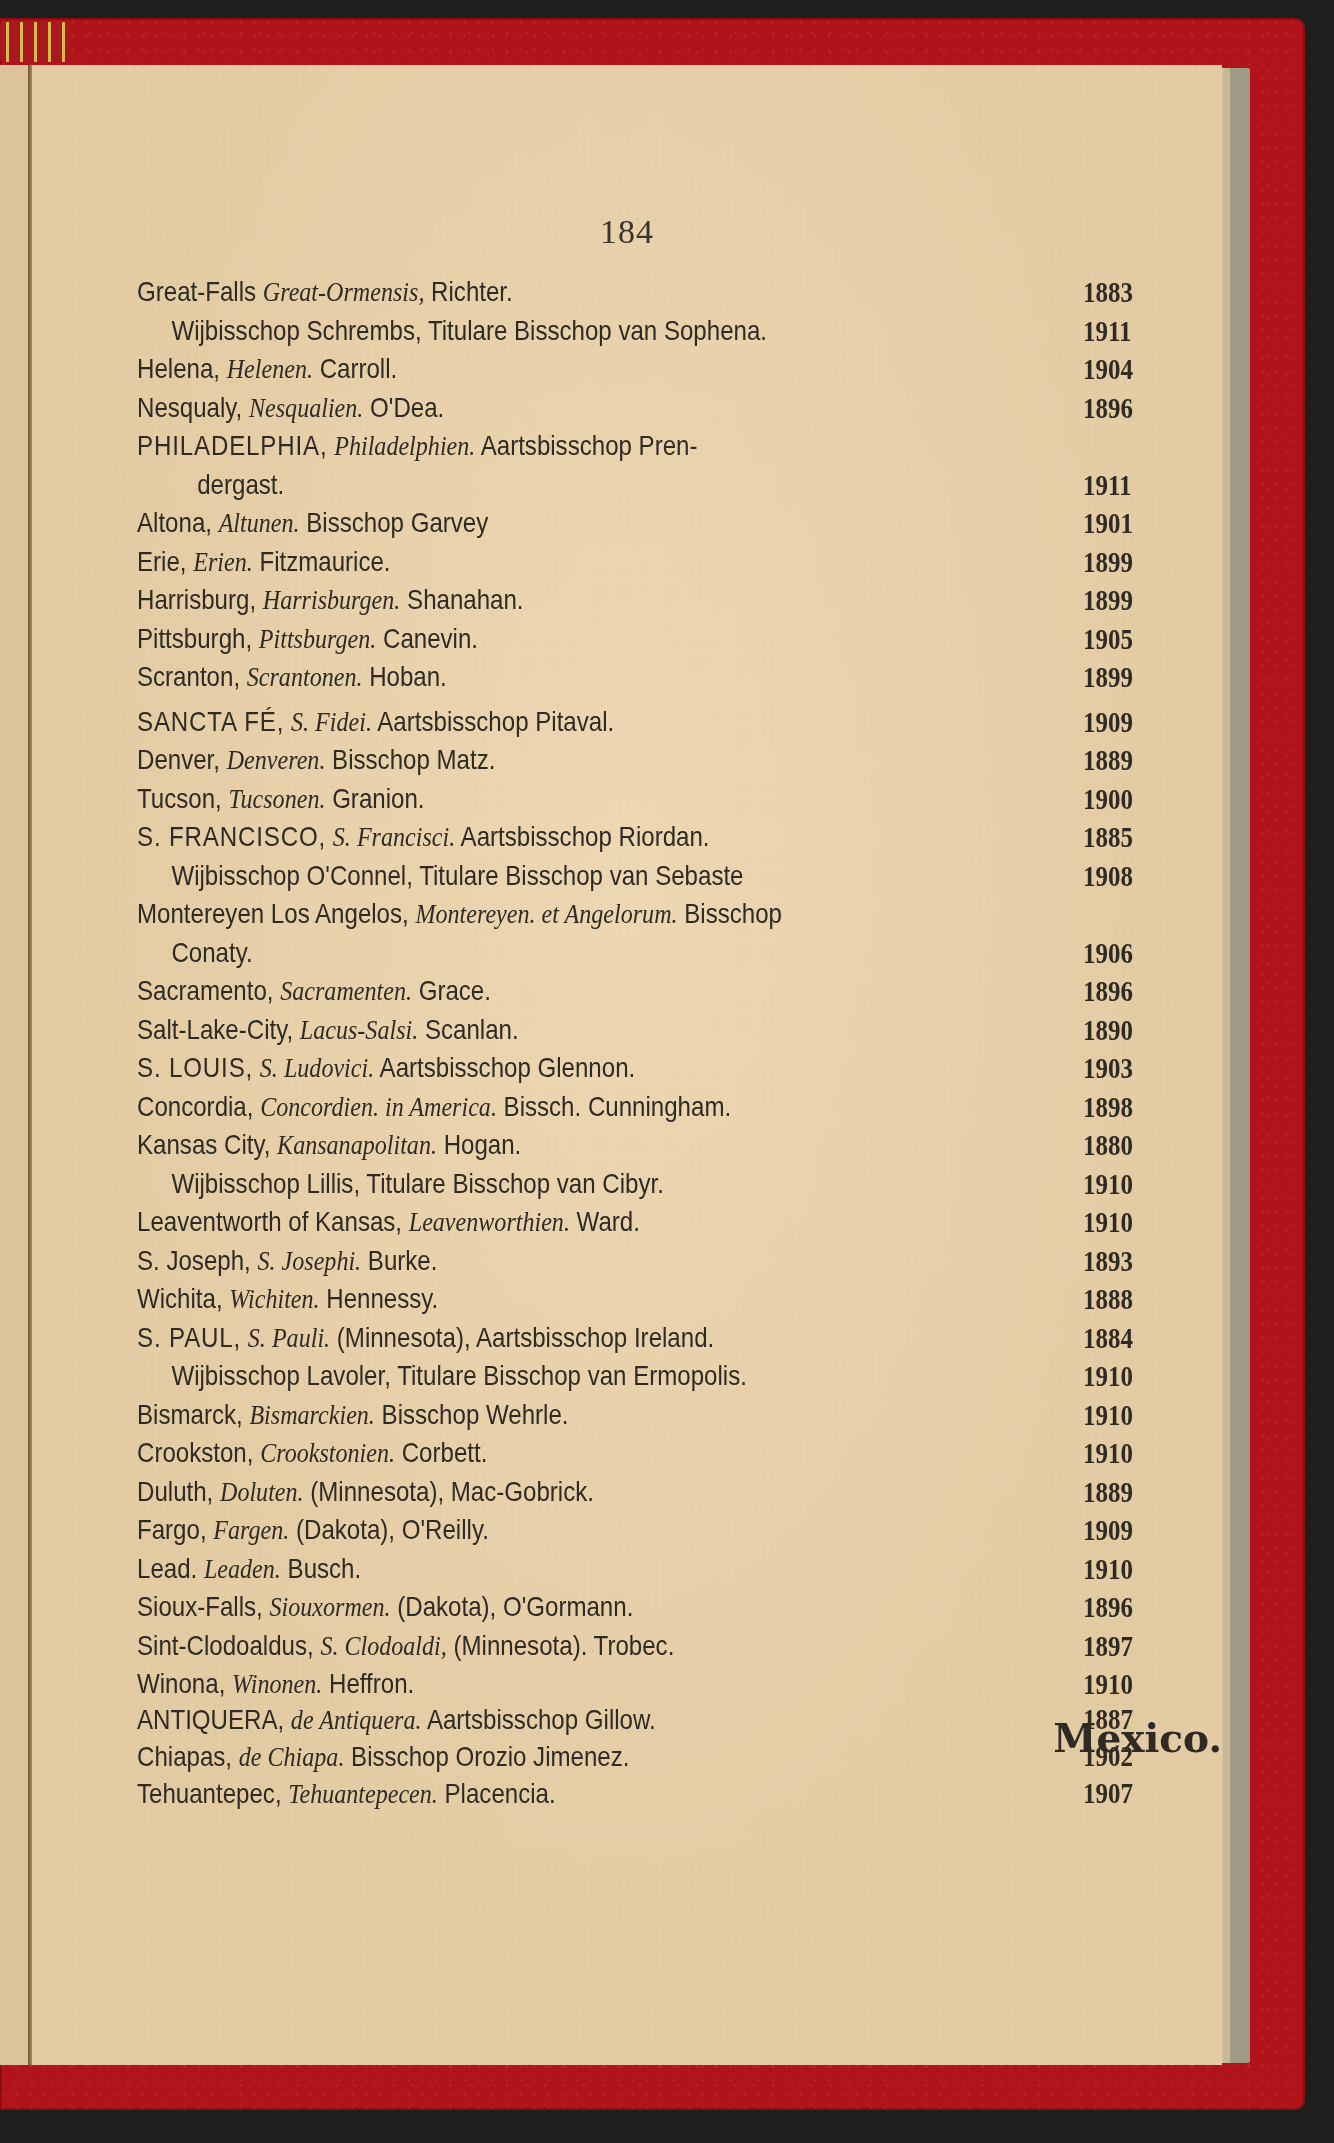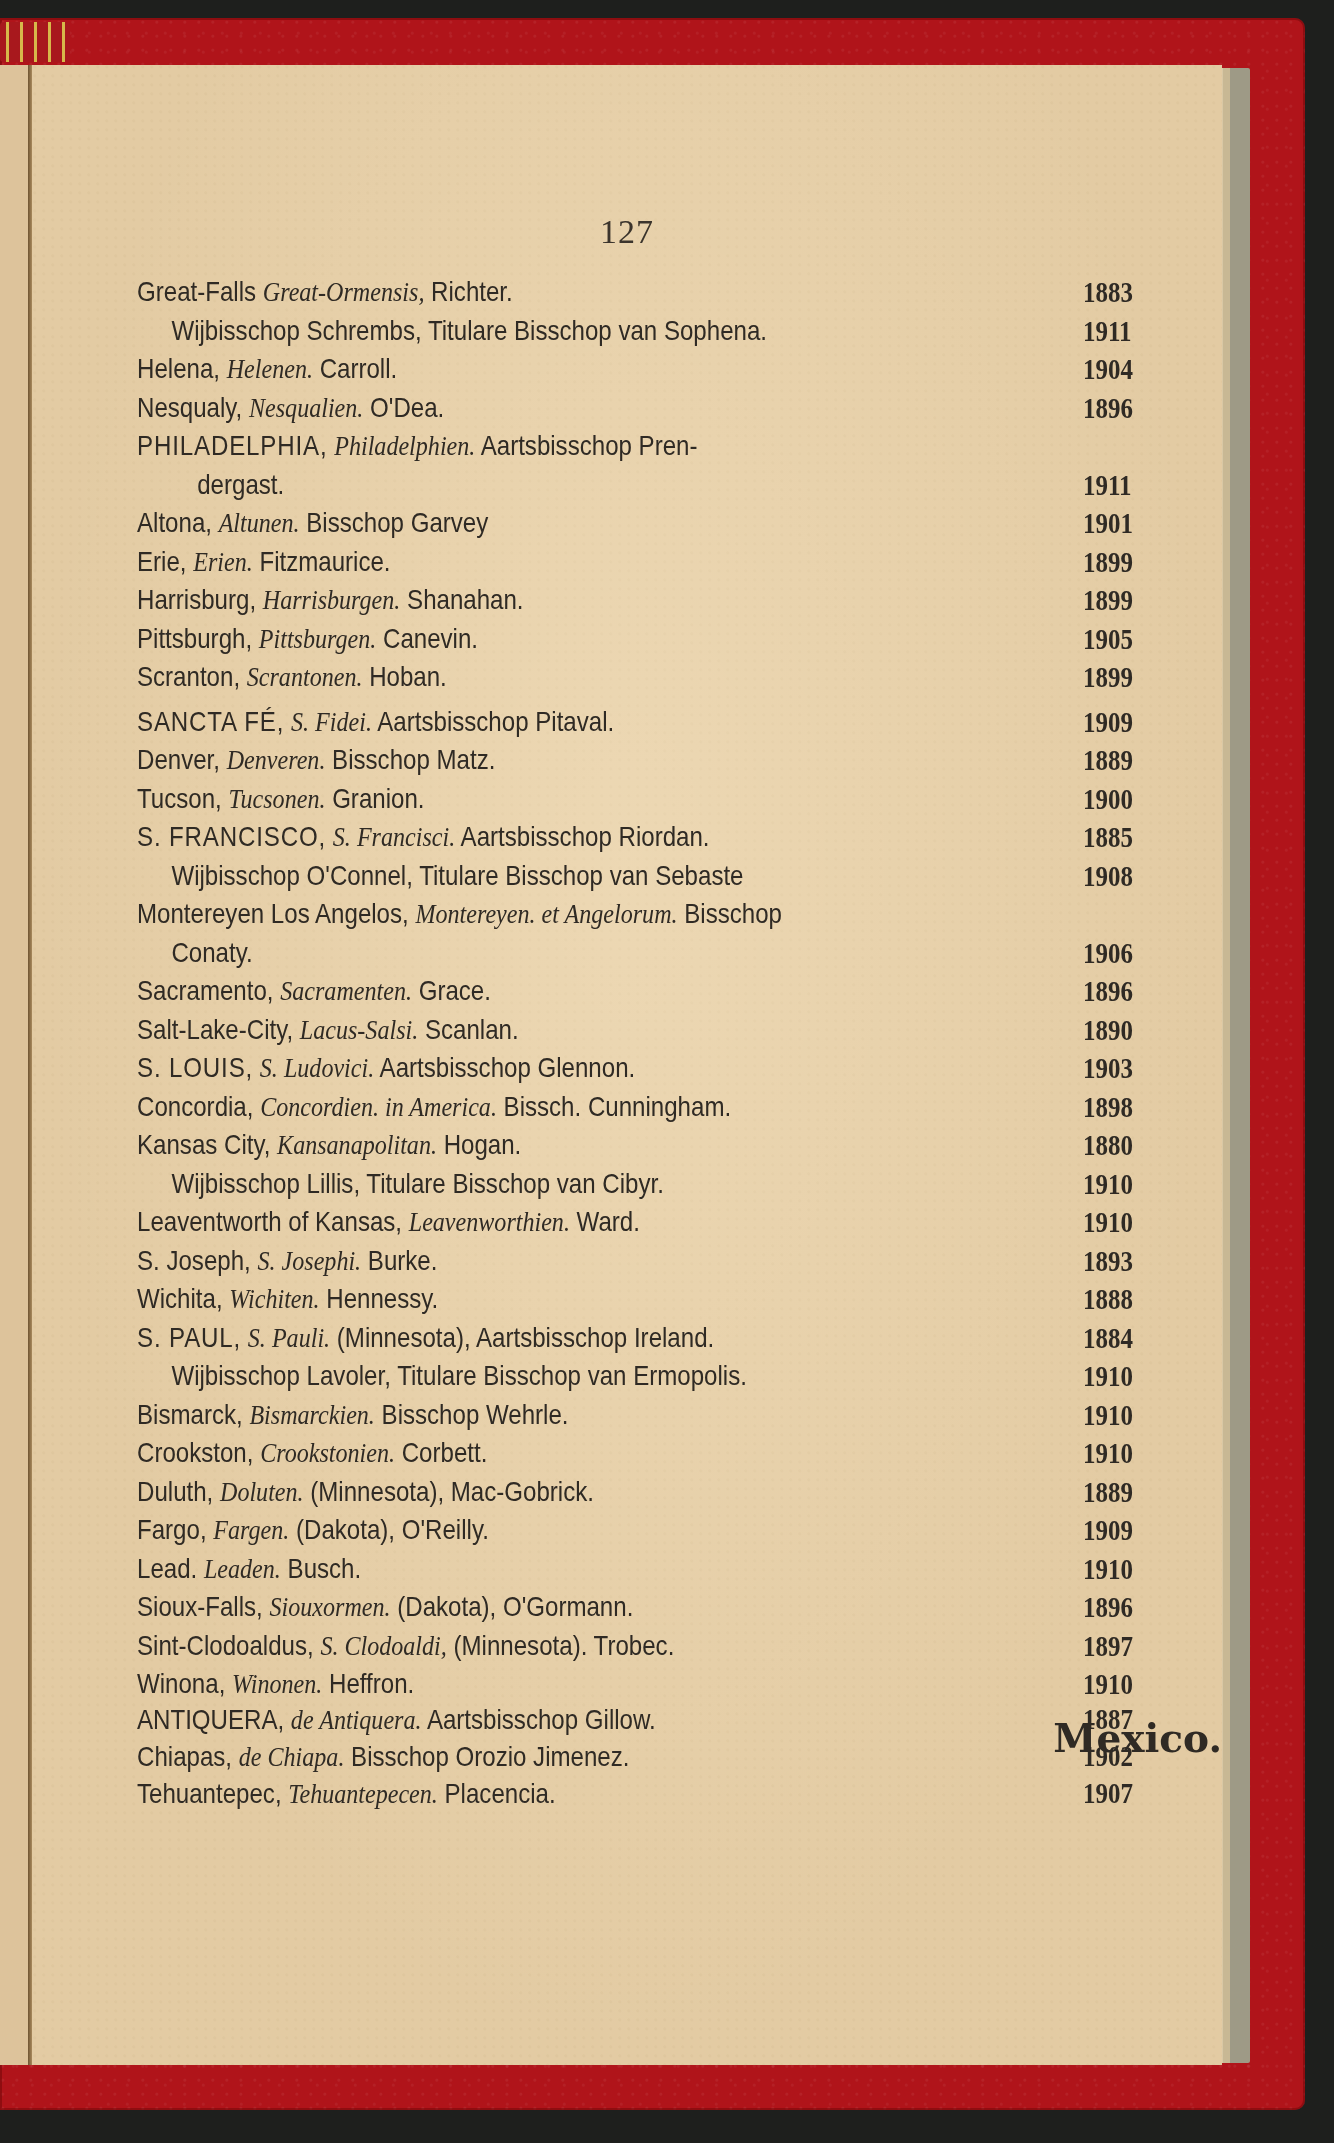--- a/index.html
+++ b/index.html
@@ -89,21 +89,21 @@
   </style>
 </head>
 <body>
 
 <div class="cover"></div>
 <div class="headband"></div>
 <div class="page-stack"></div>
 <div class="left-sliver"></div>
 
 <div class="page">
-  <div class="page-number">127</div>
+  <div class="page-number">184</div>
 
   <div class="entries" id="entries">
       <div class="entry"><span class="text"><span class="city">Great-Falls</span> <span class="latin">Great-Ormensis,</span> <span class="rest">Richter.</span> </span><span class="year">1883</span></div>
       <div class="entry indent"><span class="text"><span class="city"></span> <span class="latin"></span> <span class="rest">Wijbisschop Schrembs, Titulare Bisschop van Sophena.</span> </span><span class="year">1911</span></div>
       <div class="entry"><span class="text"><span class="city">Helena,</span> <span class="latin">Helenen.</span> <span class="rest">Carroll.</span> </span><span class="year">1904</span></div>
       <div class="entry"><span class="text"><span class="city">Nesqualy,</span> <span class="latin">Nesqualien.</span> <span class="rest">O'Dea.</span> </span><span class="year">1896</span></div>
       <div class="entry"><span class="text"><span class="city caps">PHILADELPHIA,</span> <span class="latin">Philadelphien.</span> <span class="rest">Aartsbisschop Pren-</span> </span><span class="year"></span></div>
       <div class="entry cont"><span class="text"><span class="city"></span> <span class="latin"></span> <span class="rest">dergast.</span> </span><span class="year">1911</span></div>
       <div class="entry"><span class="text"><span class="city">Altona,</span> <span class="latin">Altunen.</span> <span class="rest">Bisschop Garvey</span> </span><span class="year">1901</span></div>
       <div class="entry"><span class="text"><span class="city">Erie,</span> <span class="latin">Erien.</span> <span class="rest">Fitzmaurice.</span> </span><span class="year">1899</span></div>

